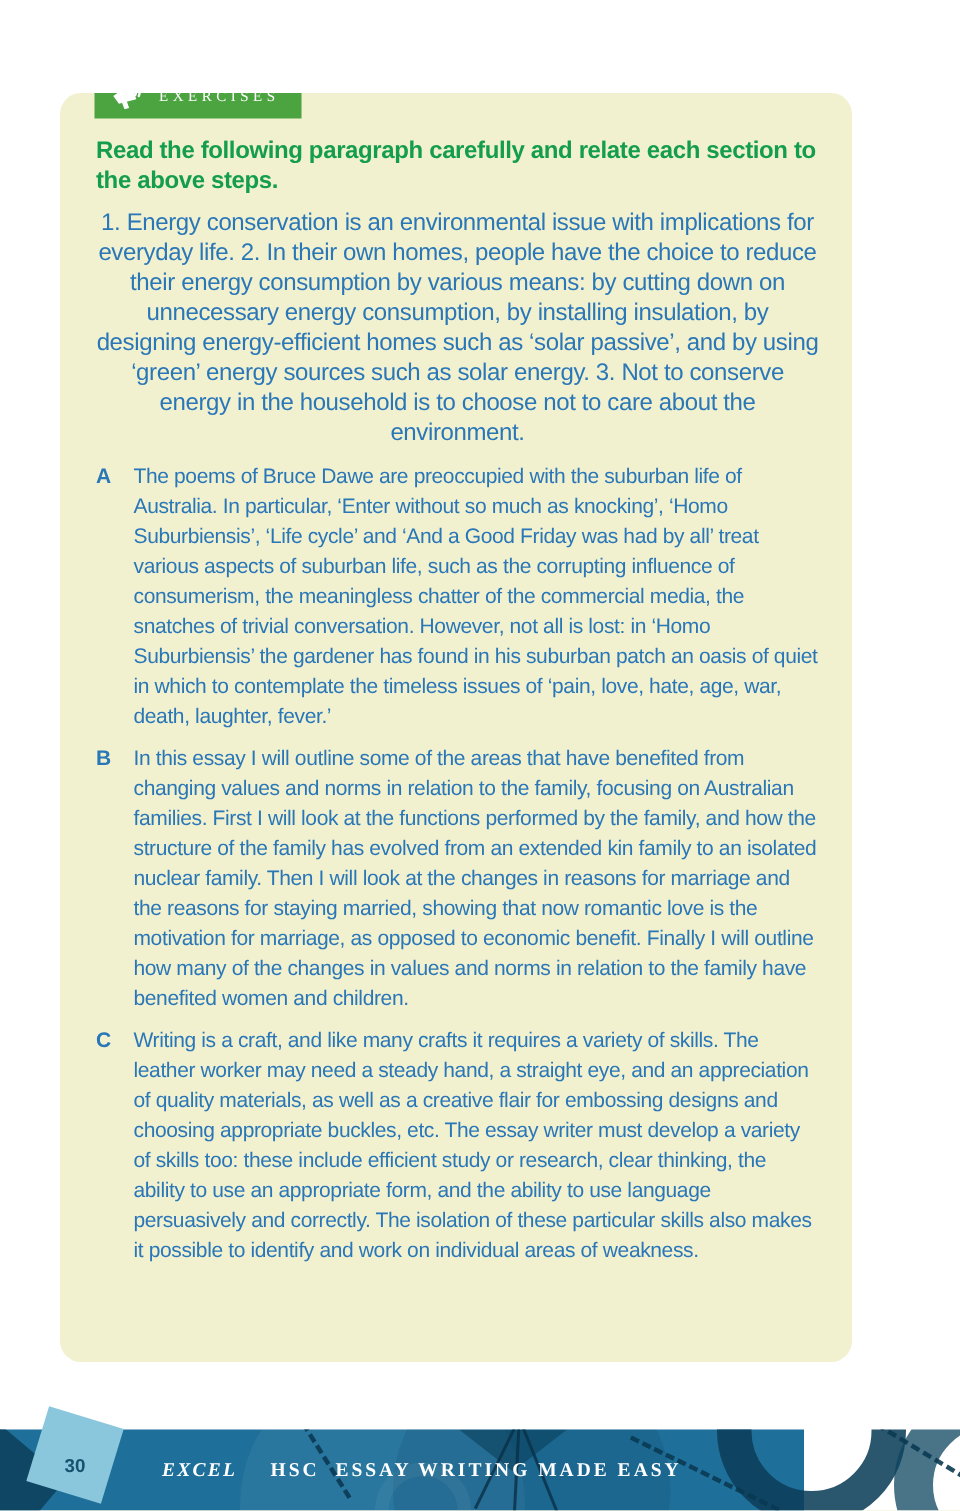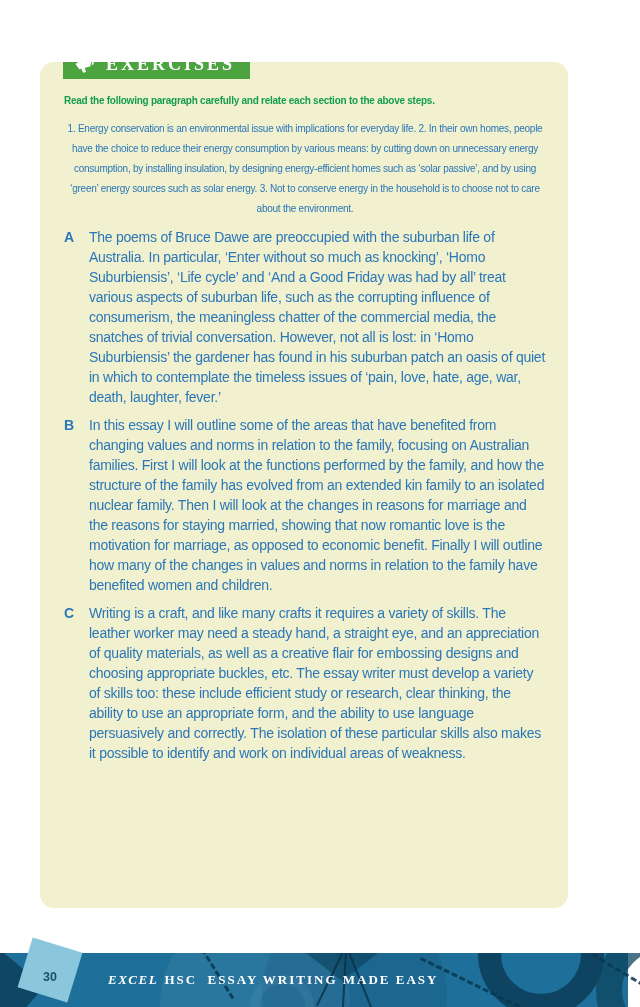--- a/index.html
+++ b/index.html
@@ -14,35 +14,35 @@
     background:var(--panel-bg,#f1f0cf);
     border-radius:14px;box-sizing:border-box;
     padding:29px 22px 0 24px;overflow:hidden;
   }
   .badge{
     position:absolute;top:-15px;left:23px;height:32px;
     background:var(--badge-green,#4ca440);
     display:flex;align-items:center;gap:9px;padding:0 15px 0 11px;
   }
   .badge-label{
-    color:#ffffff;font-family:"Liberation Serif",serif;font-weight:bold;
-    font-size:18px;letter-spacing:3px;transform:translateY(1px);
+    color:#ffffff;font-family:"Liberation Serif",serif;font-weight:normal;
+    font-size:10px;letter-spacing:3px;transform:translateY(1px);
   }
-  .panel p{margin:0 0 8px 0;font-size:10px;line-height:20px;letter-spacing:-0.25px;}
+  .panel p{margin:0 0 8px 0;font-size:16px;line-height:20px;letter-spacing:-0.25px;}
   .green{color:var(--green-text,#149e4c);font-weight:bold;}
   .blue{color:var(--blue-text,#2a77b8);text-align:center;}
   .item{
     display:flex;margin-bottom:8px;color:var(--blue-text,#2a77b8);
     font-size:14px;line-height:20px;letter-spacing:-0.25px;
   }
   .item-label{flex:none;width:25px;font-weight:bold;}
   .item-text{flex:1;}
   
   .footer{
-    position:absolute;left:0;bottom:0;width:628px;height:54px;
+    position:absolute;left:0;bottom:0;width:536px;height:54px;
     background:var(--footer-bar,#1e6f9a);
   }
   .footer-clip{position:absolute;left:0;top:0;width:640px;height:54px;overflow:hidden;}
   .deco{position:absolute;}
   .circ-light{left:160px;top:-45px;width:190px;height:190px;border-radius:50%;
     background:rgba(255,255,255,0.05);}
   .umbrella-disc{left:262px;top:-52px;width:185px;height:185px;border-radius:50%;
     background:rgba(8,52,76,0.12);}
   .wedge{left:306px;top:0;width:72px;height:28px;background:rgba(10,60,85,0.55);
     clip-path:polygon(0 0,100% 0,50% 100%);}
@@ -68,21 +68,21 @@
   }
   .page-num{
     position:absolute;left:24px;top:17px;width:52px;text-align:center;z-index:3;
     color:var(--page-number-color,#17516e);font-weight:bold;font-size:12.5px;
   }
   .book-title{
     position:absolute;left:108px;top:50%;transform:translateY(-52%);z-index:2;
     color:#ffffff;font-family:"Liberation Serif",serif;font-weight:bold;
     font-size:13px;letter-spacing:2px;white-space:pre;
   }
-  .book-title .it{font-style:italic;letter-spacing:1.5px;margin-right:1px;}
+  .book-title .it{font-style:italic;letter-spacing:1.5px;margin-right:17px;}
   .mega{display:block;}
 </style>
 </head>
 <body>
 
 <div>
 
   <div class="panel">
 
     <div class="badge">

